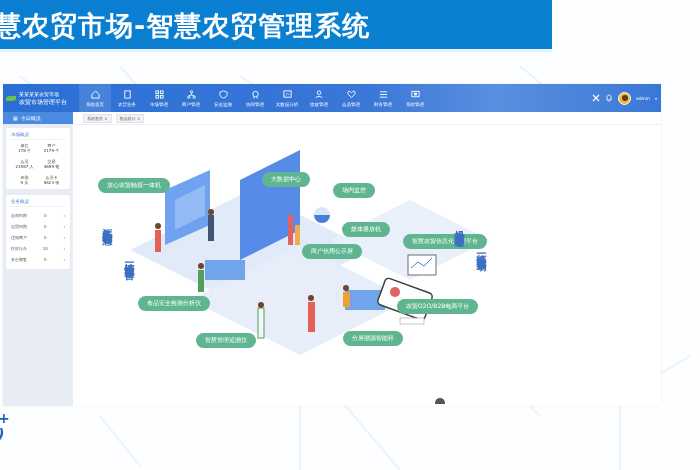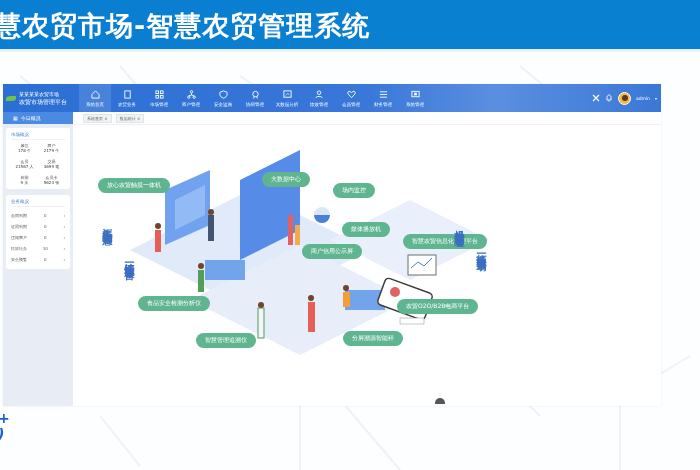--- a/index.html
+++ b/index.html
@@ -1,18 +1,18 @@
 <!DOCTYPE html>
 <html><head>
 <meta charset="utf-8">
 <style>
   * { box-sizing: border-box; margin: 0; padding: 0; }
   html, body { width: 700px; height: 470px; overflow: hidden; background: #ffffff; font-family: "DejaVu Sans", sans-serif; }
   .slide { position: relative; width: 700px; height: 470px; background: #fdfeff; overflow: hidden; }
-  .banner { position: absolute; left: 0; top: 0; width: 700px; height: 52px; background: linear-gradient(90deg, #0a7fd2 0%, #0a80d0 100%); border-bottom: 3px solid #e8f2fb; }
+  .banner { position: absolute; left: 0; top: 0; width: 552px; height: 52px; background: linear-gradient(90deg, #0a7fd2 0%, #0a80d0 100%); border-bottom: 3px solid #e8f2fb; }
   .banner-title { position: absolute; left: -6px; top: 8px; color: #ffffff; font-size: 27px; font-weight: bold; letter-spacing: 1px; white-space: nowrap; }
   .bg-deco { position: absolute; left: 0; top: 56px; width: 700px; height: 414px; }
   
   .app { position: absolute; left: 3px; top: 84px; width: 658px; height: 322px; background: #ffffff; box-shadow: 0 0 2px rgba(0,0,0,0.08); }
   .topnav { position: absolute; left: 0; top: 0; width: 658px; height: 28px; background: linear-gradient(90deg, #2b6fd4 0%, #3977d8 55%, #5a8fe0 75%, #3a78d6 100%); }
   .brand { position: absolute; left: 0; top: 0; width: 72px; height: 28px; display: flex; align-items: center; padding-left: 3px; }
   .brand-leaf { width: 10px; height: 5px; background: #6cc24a; border-radius: 50% 0 50% 0; margin-right: 3px; }
   .brand-text { color: #fff; font-size: 5px; line-height: 7px; }
   .brand-text .l2 { font-size: 6px; }
   .nav-items { position: absolute; left: 76px; top: 0; height: 28px; display: flex; }

